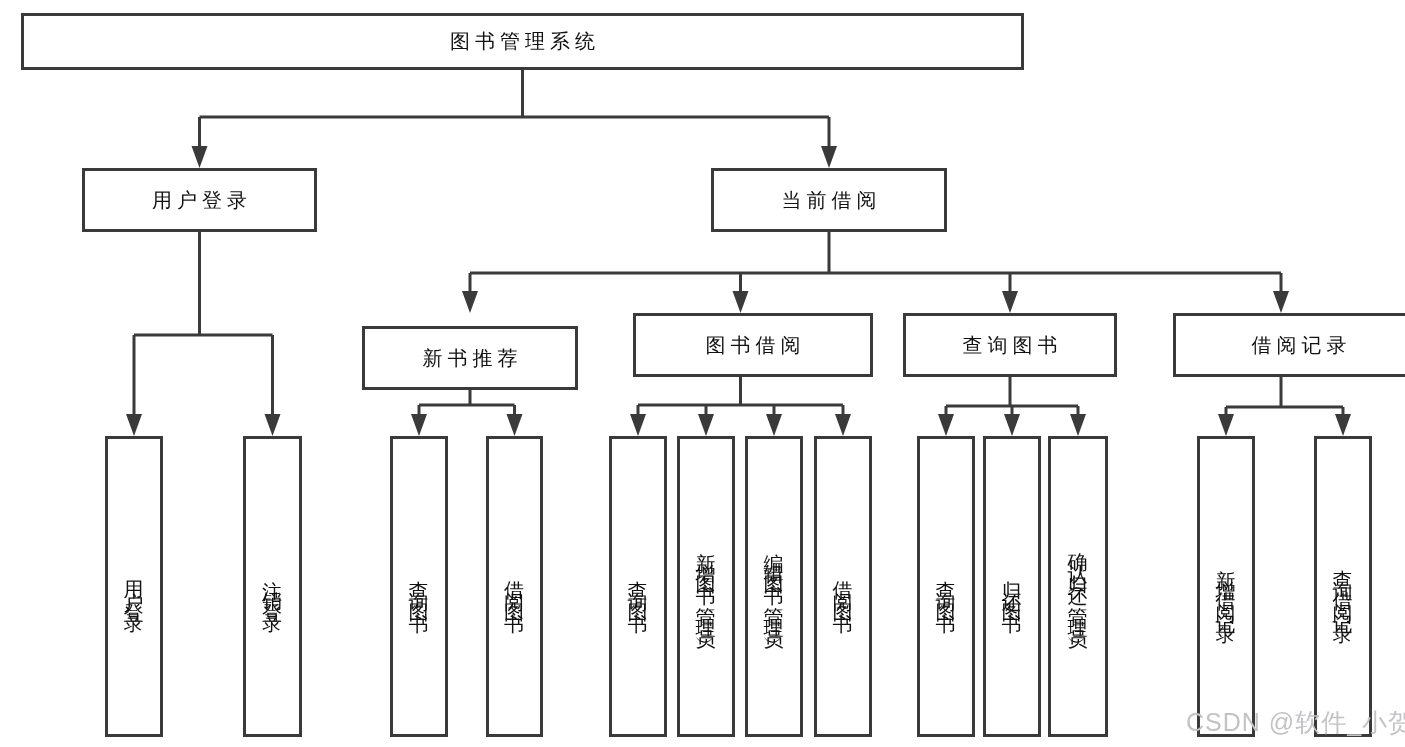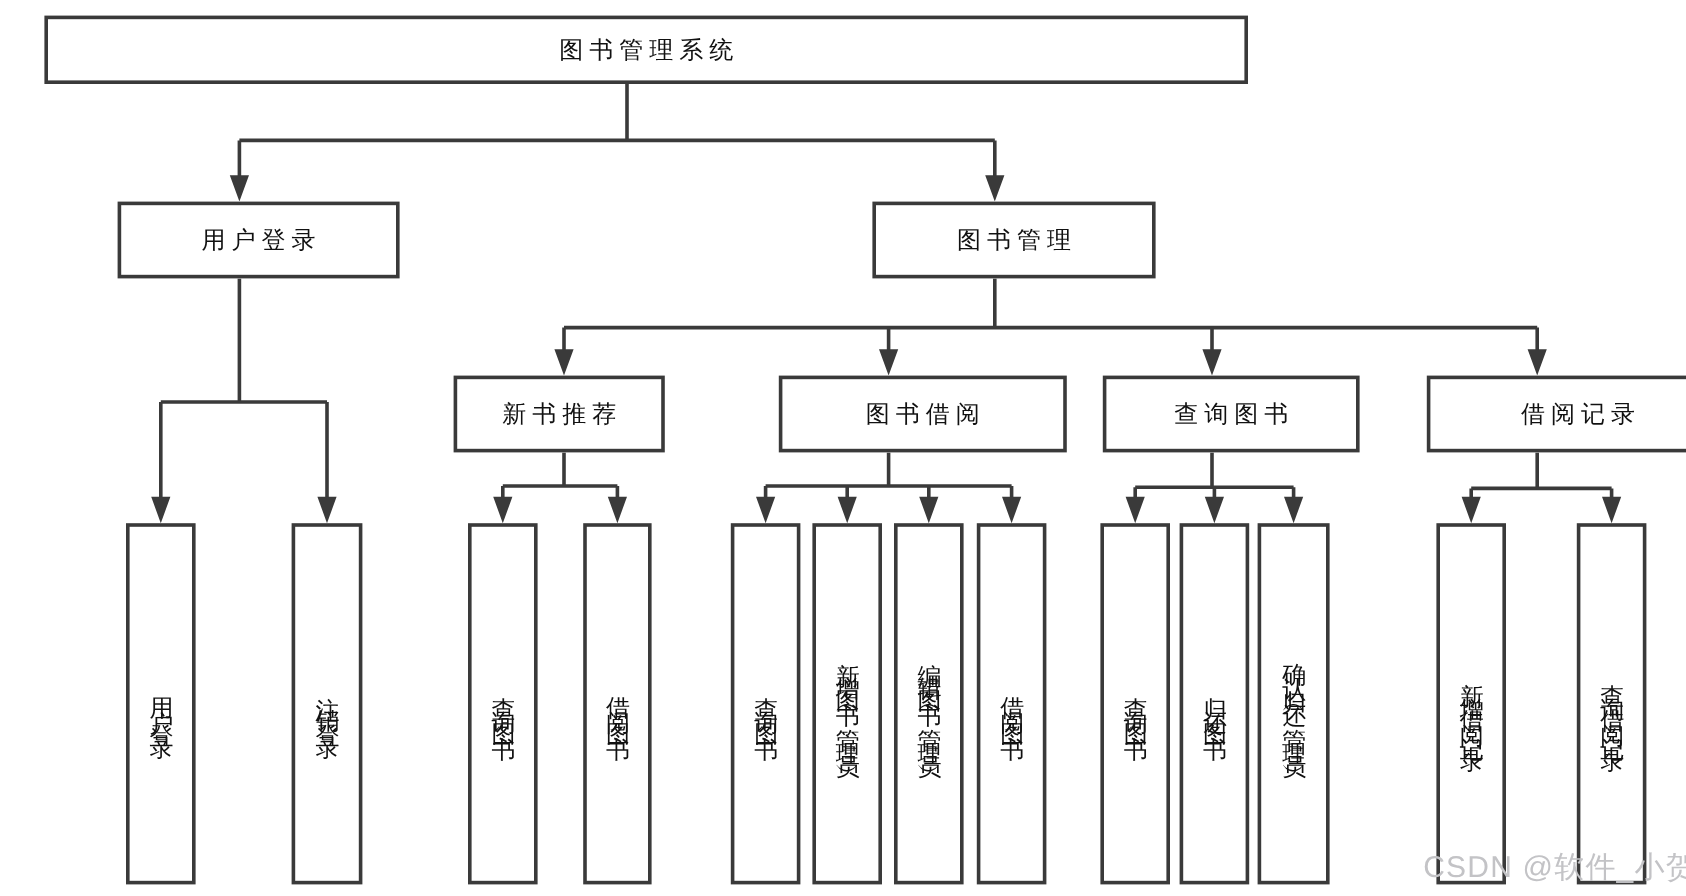--- a/index.html
+++ b/index.html
@@ -3,21 +3,21 @@
 <meta charset="utf-8">
 <style>
   html,body{margin:0;padding:0;background:#ffffff;}
   .stage{
     position:relative;width:1405px;height:747px;background:#ffffff;overflow:hidden;
     font-family:"Liberation Sans","DejaVu Sans",sans-serif;color:#111111;
   }
   .wires{position:absolute;left:0;top:0;z-index:1;}
   .hnode{
     position:absolute;box-sizing:border-box;border:3px solid #3a3a3a;background:#ffffff;
-    display:flex;align-items:center;justify-content:center;font-size:20px;z-index:2;margin-left:16px;
+    display:flex;align-items:center;justify-content:center;font-size:20px;z-index:2;
   }
   .hnode .hlabel{letter-spacing:5px;margin-right:-5px;white-space:nowrap;}
   .vnode{
     position:absolute;top:436px;height:301px;box-sizing:border-box;border:3px solid #3a3a3a;
     background:#ffffff;display:flex;align-items:center;justify-content:center;z-index:2;
   }
   .vnode .vlabel{
     writing-mode:vertical-rl;text-orientation:mixed;font-size:20px;line-height:1;
     letter-spacing:11px;white-space:nowrap;
   }
@@ -52,24 +52,24 @@
   </svg>
 
   <div class="hnode" style="left:21px;top:13px;width:1003px;height:57px">
     <span class="hlabel">图书管理系统</span>
   </div>
 
   <div class="hnode" style="left:82px;top:168px;width:235px;height:64px">
     <span class="hlabel">用户登录</span>
   </div>
   <div class="hnode" style="left:711px;top:168px;width:236px;height:64px">
-    <span class="hlabel">图书管理</span>
+    <span class="hlabel">当前借阅</span>
   </div>
 
-  <div class="hnode" style="left:362px;top:313px;width:176px;height:64px">
+  <div class="hnode" style="left:362px;top:326px;width:216px;height:64px">
     <span class="hlabel">新书推荐</span>
   </div>
   <div class="hnode" style="left:633px;top:313px;width:240px;height:64px">
     <span class="hlabel">图书借阅</span>
   </div>
   <div class="hnode" style="left:903px;top:313px;width:214px;height:64px">
     <span class="hlabel">查询图书</span>
   </div>
   <div class="hnode" style="left:1173px;top:313px;width:252px;height:64px">
     <span class="hlabel">借阅记录</span>

